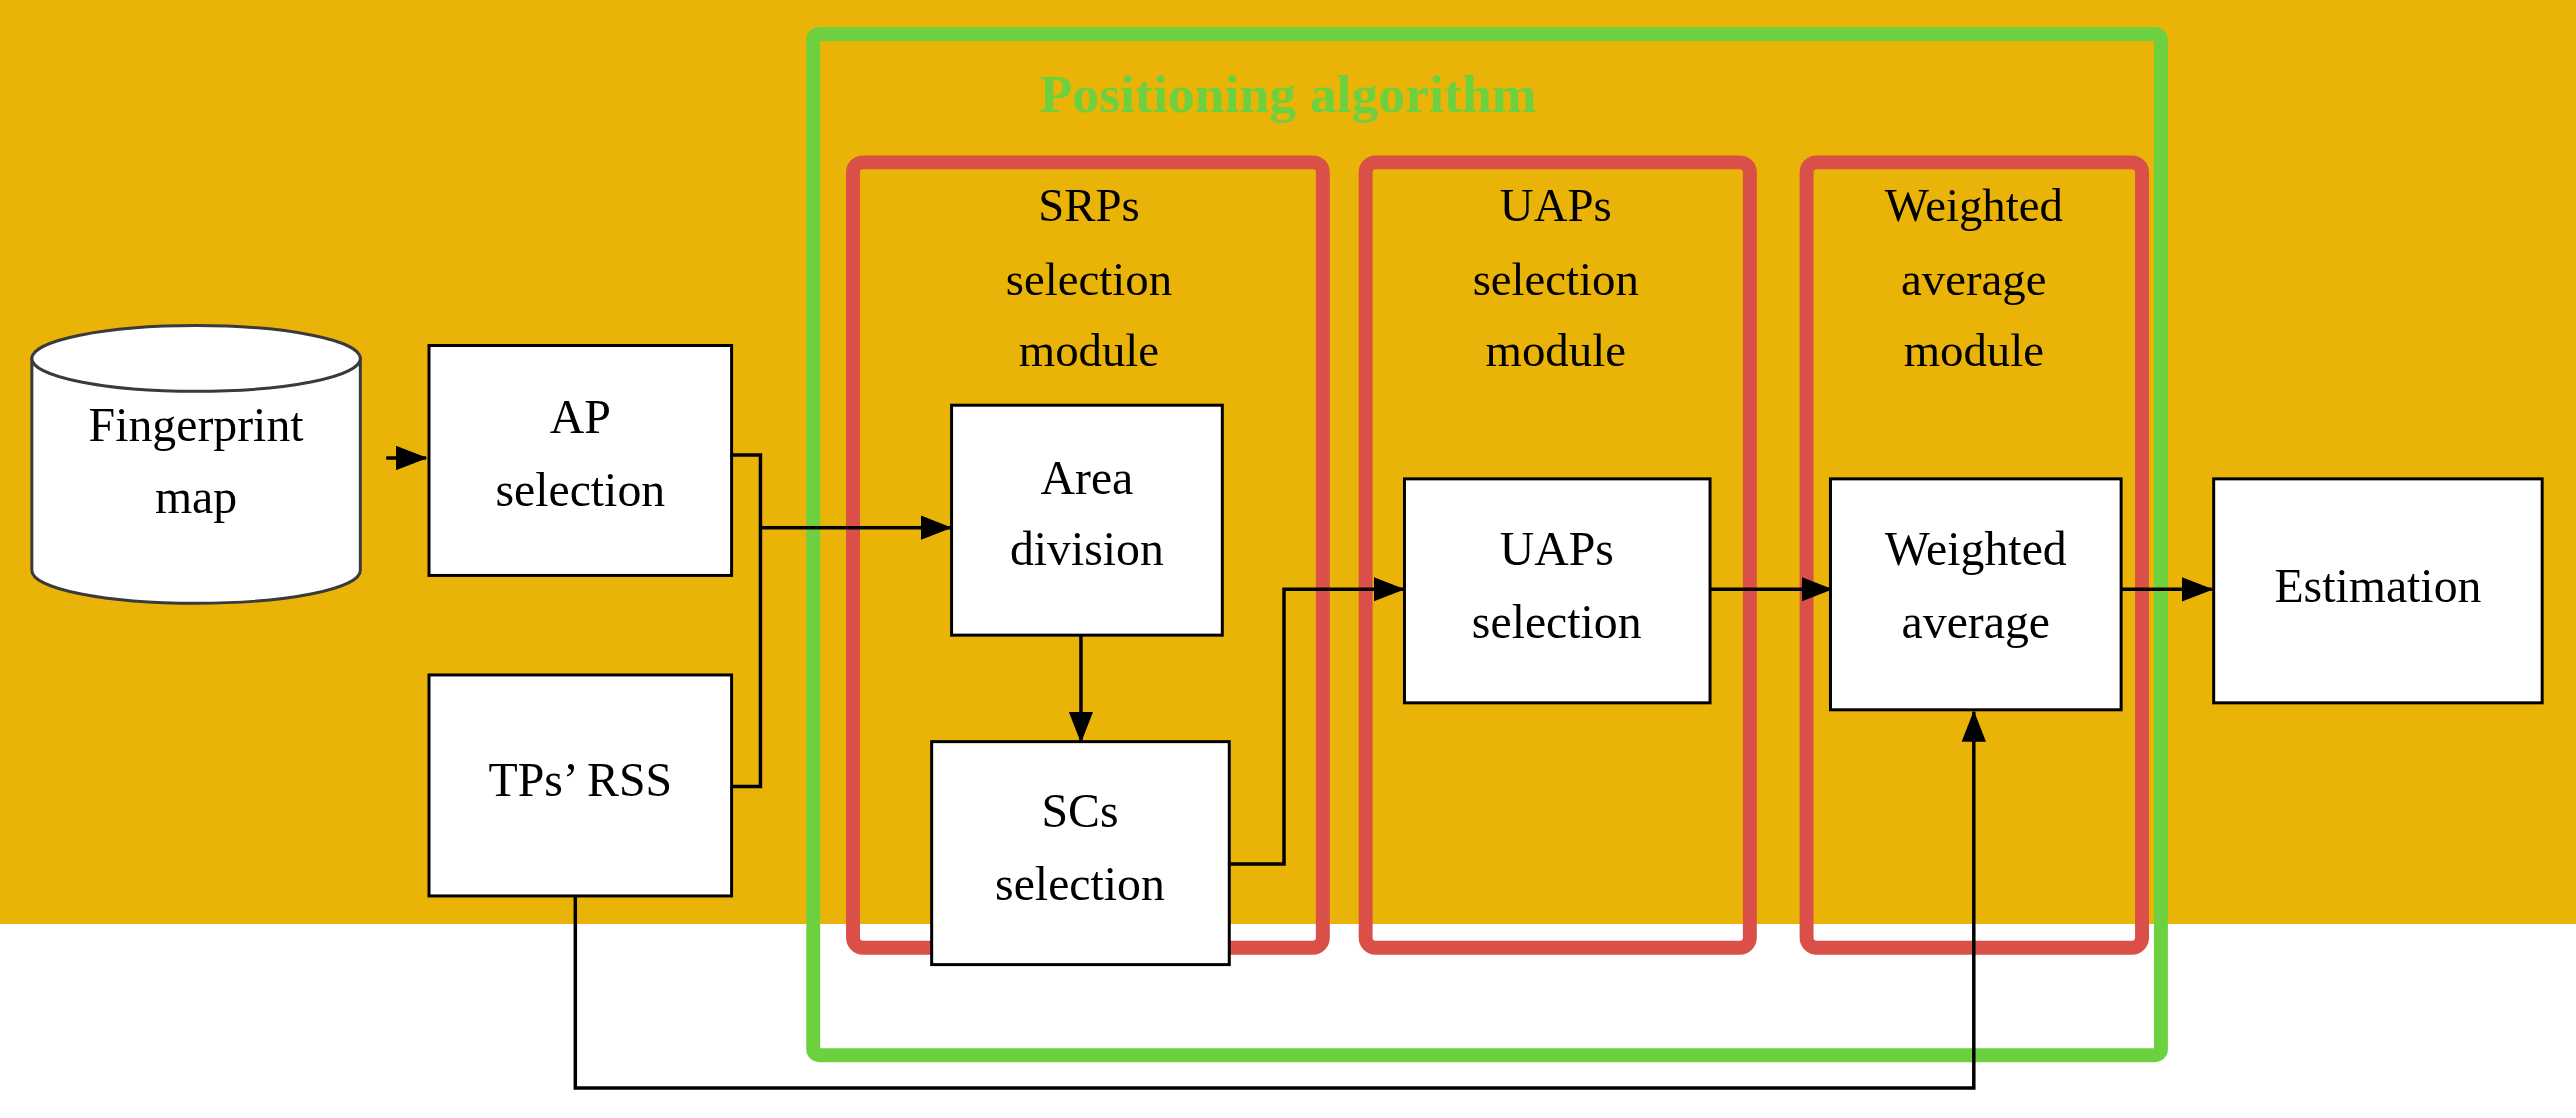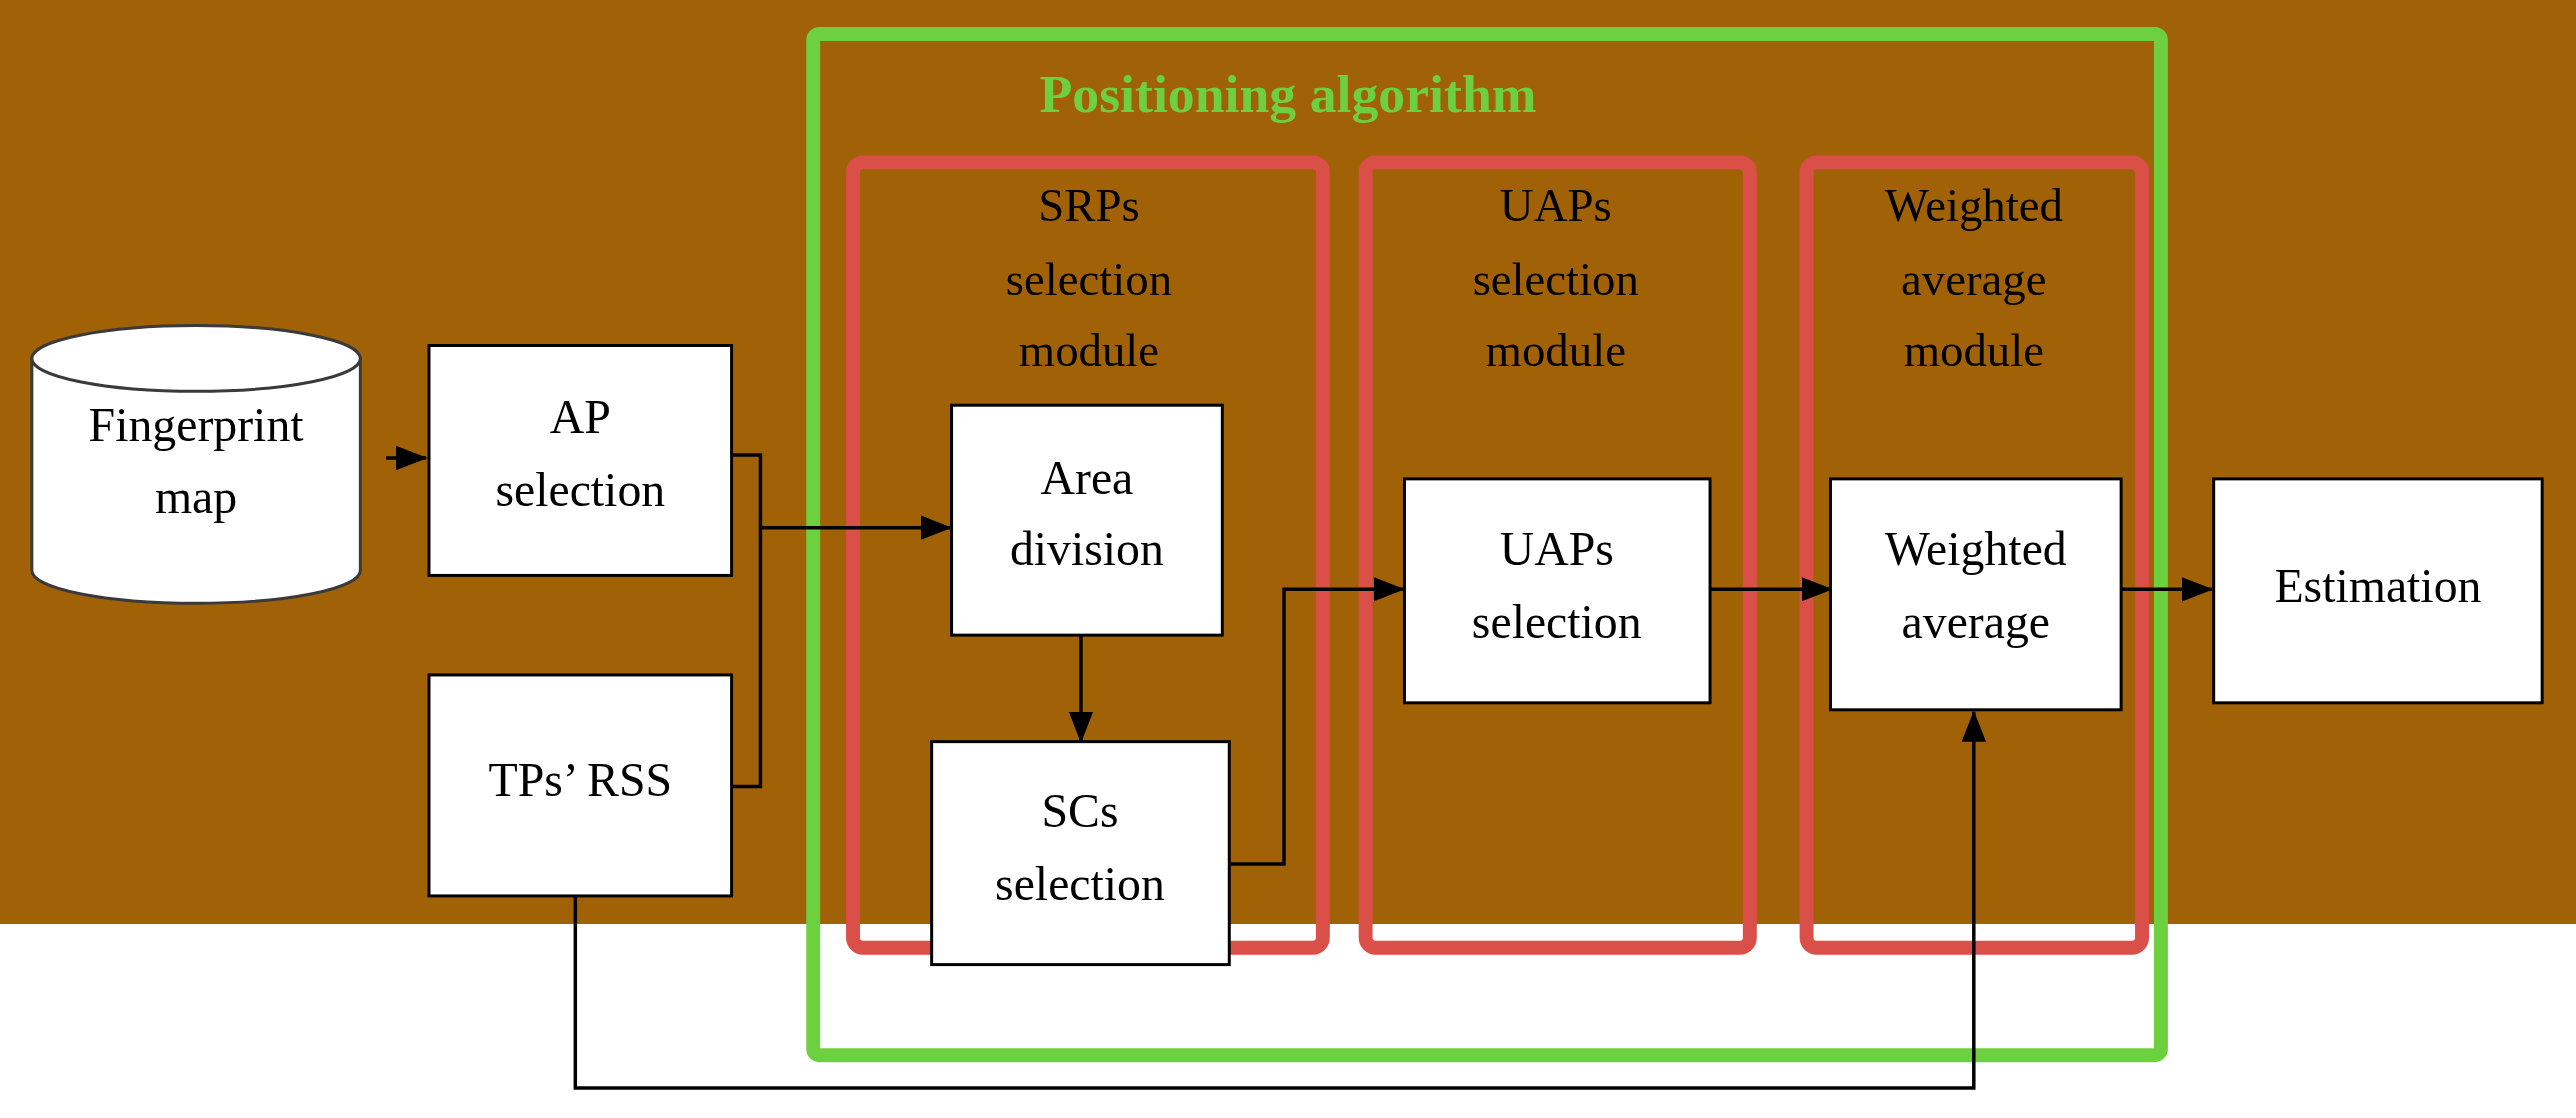--- a/index.html
+++ b/index.html
@@ -10,21 +10,21 @@
   body {
     width: 2576px;
     height: 1119px;
     font-family: "Liberation Serif", "DejaVu Serif", serif;
     overflow: hidden;
   }
   #diagram-root {
     position: relative;
     width: 2576px;
     height: 924px;
-    background: #a16207;
+    background: #eab308;
   }
   svg.canvas {
     position: absolute;
     left: 0;
     top: 0;
     width: 2576px;
     height: 1119px;
     display: block;
   }
   .node-text {

